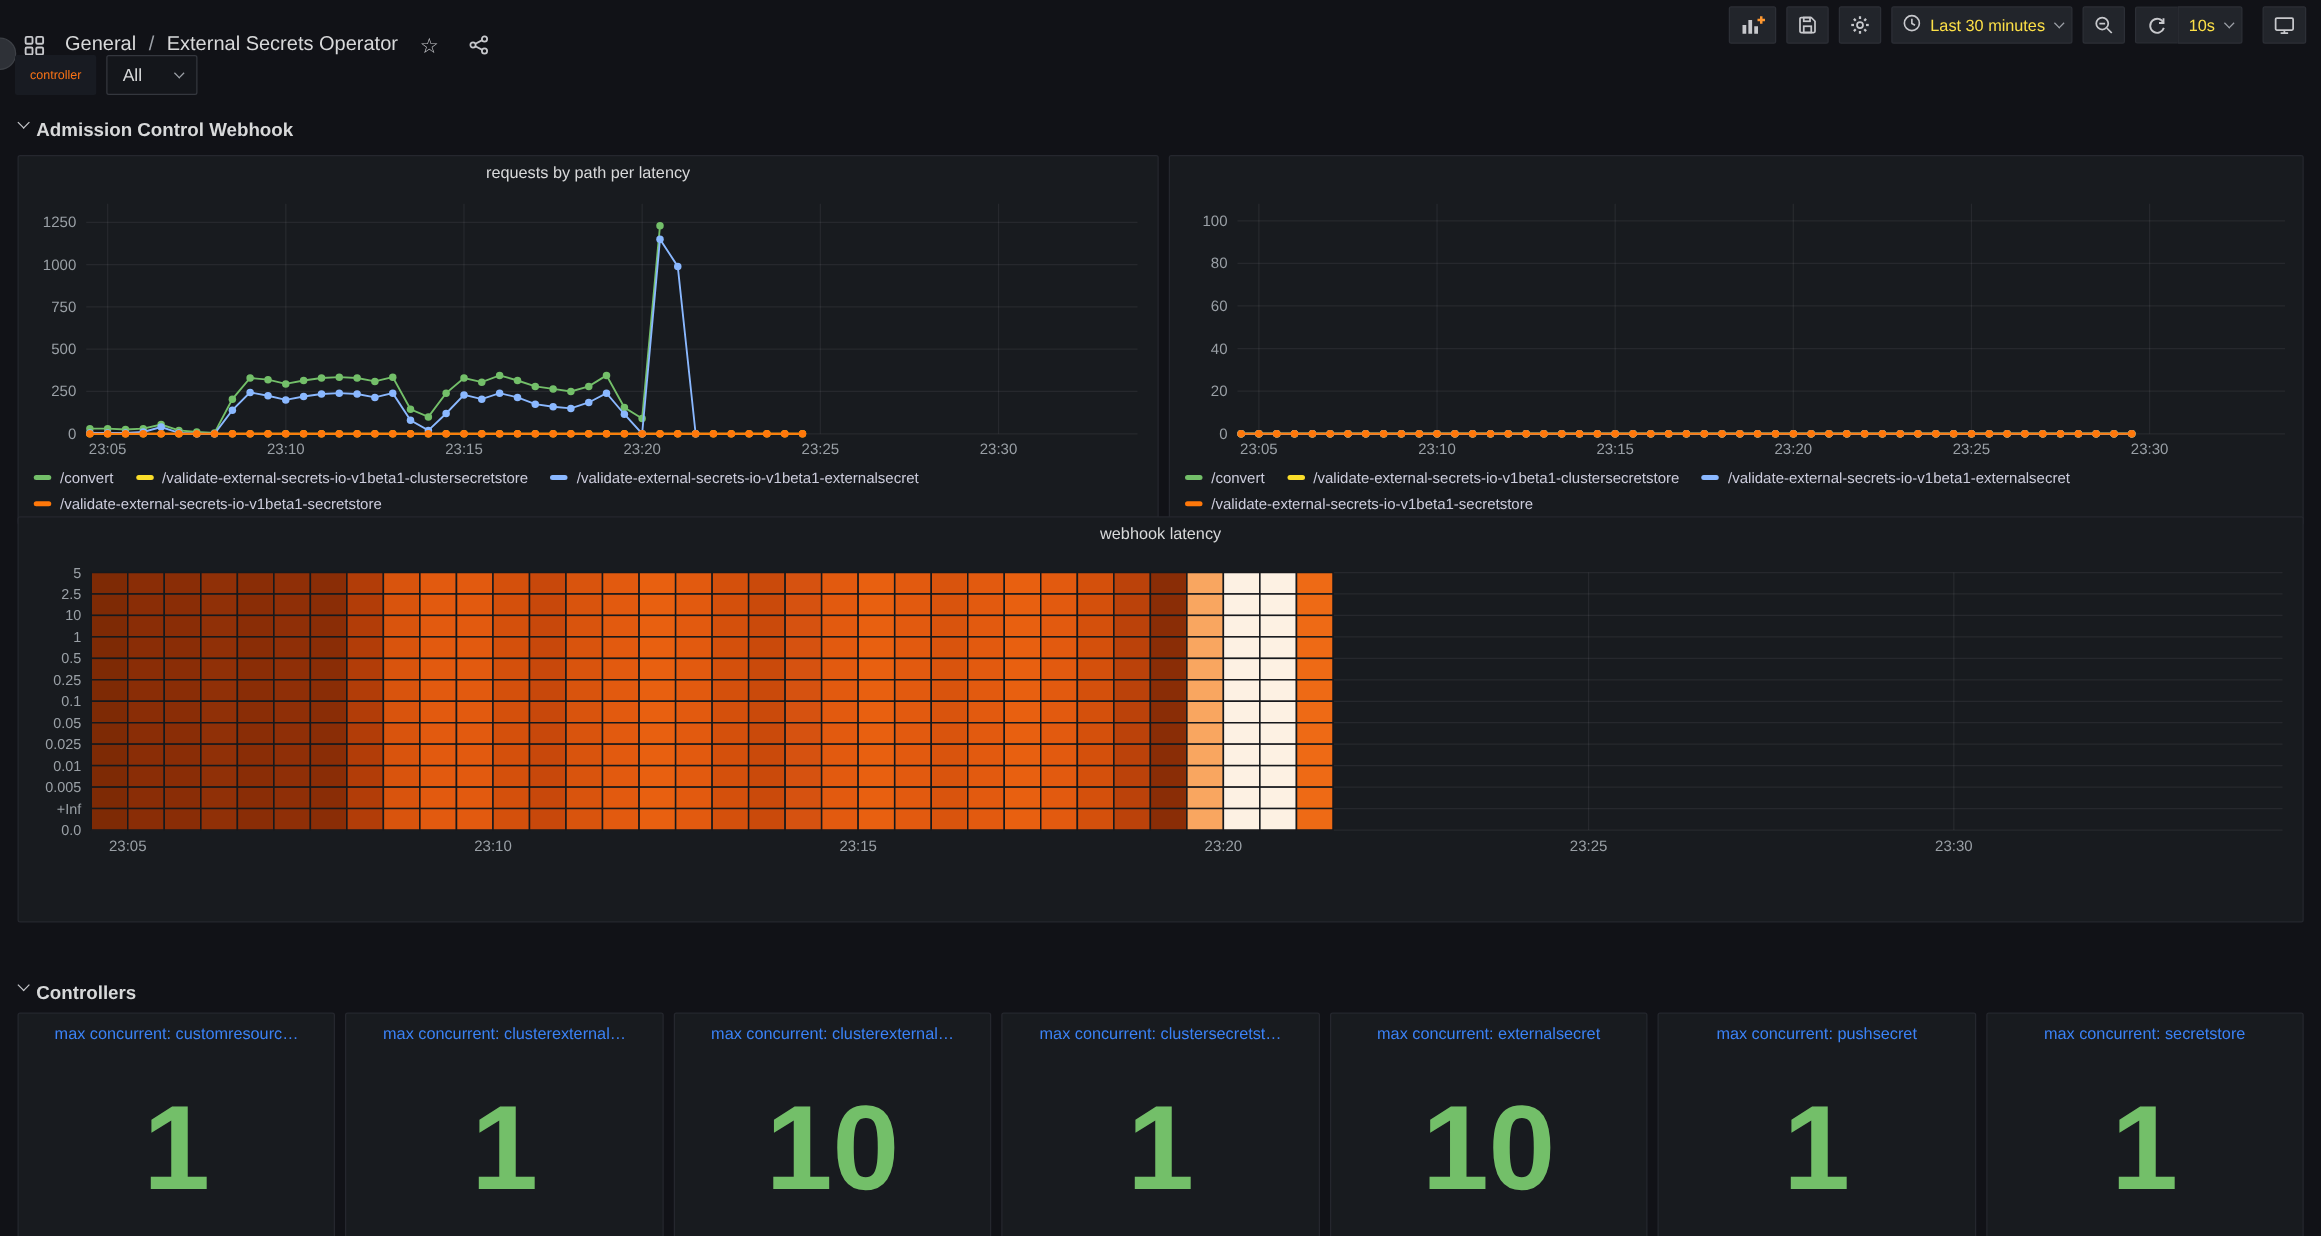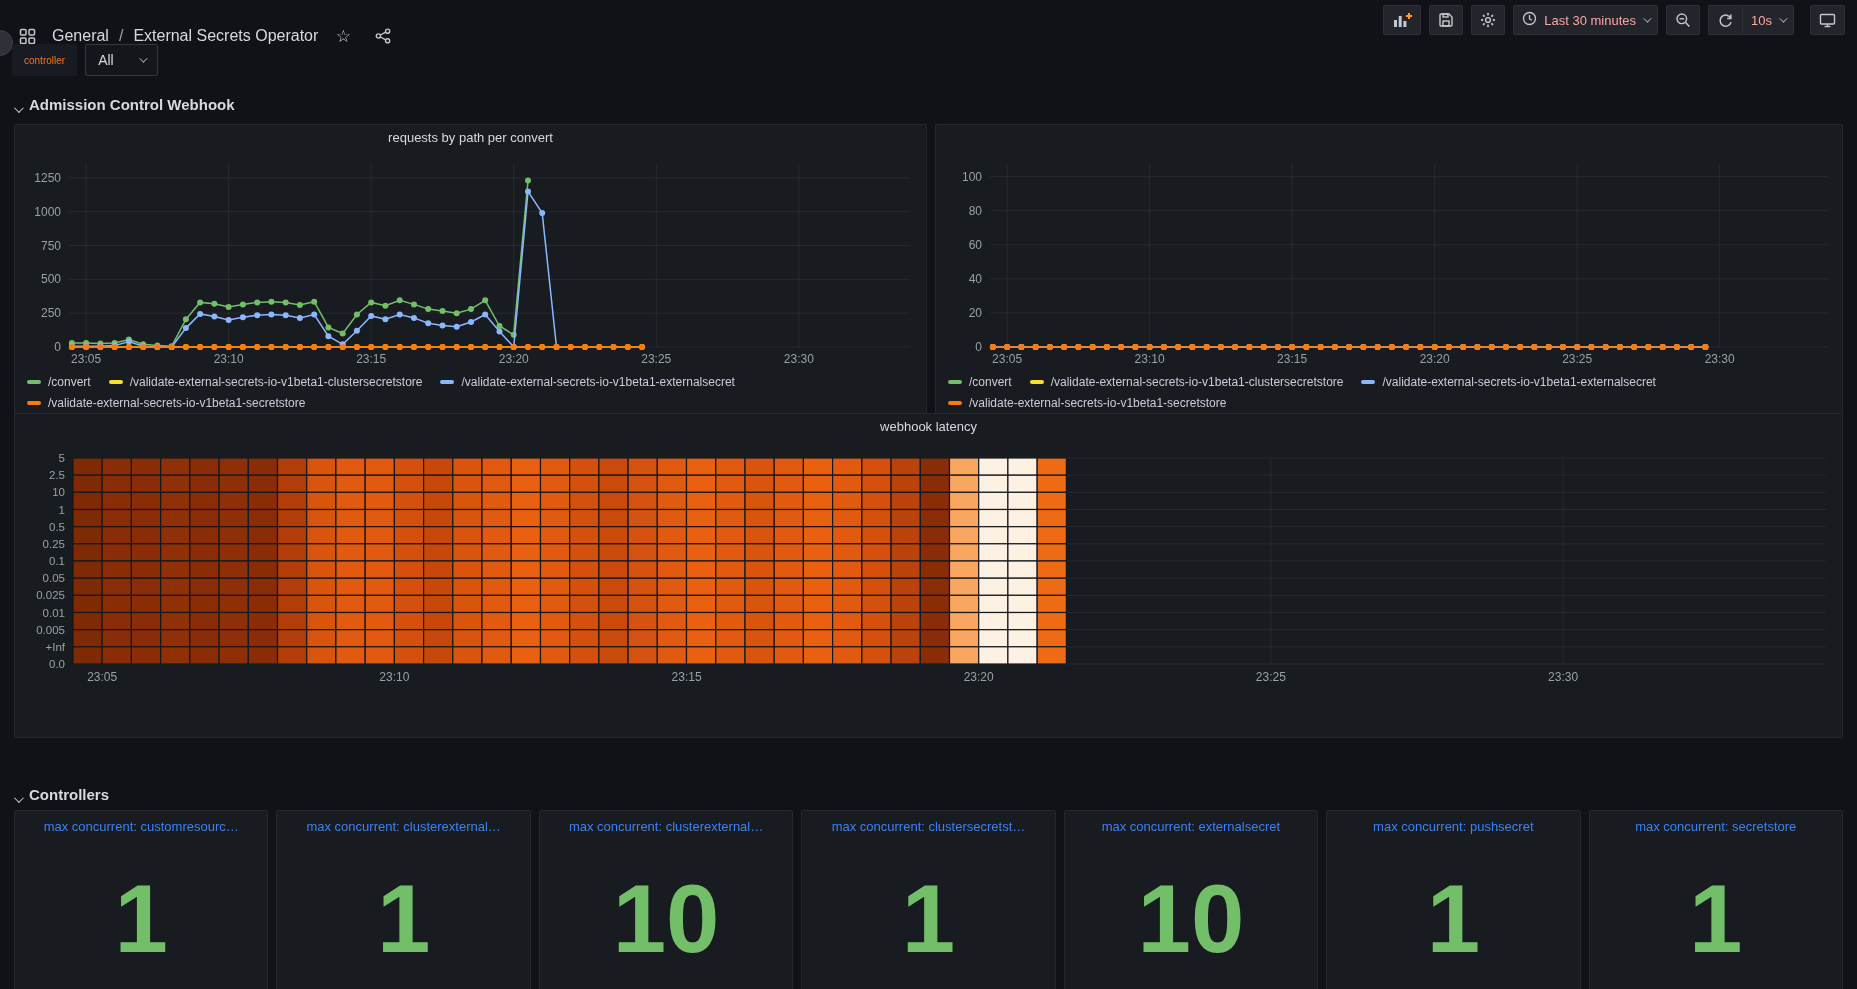--- a/index.html
+++ b/index.html
@@ -10,38 +10,38 @@
   
   .topnav { position:absolute; top:0; left:0; width:100%; height:40px;
     display:flex; align-items:center; justify-content:space-between; padding:0 12px; }
   .crumbs { display:flex; align-items:center; gap:10px; font-size:16px;margin-top:32px; }
   .crumb-sep { color:#9da1a8; }
   .icon-btn { display:flex; align-items:center; justify-content:center;
     width:30px; height:30px; border-radius:2px; cursor:pointer; color:#c7c8cc; }
   .toolbar { display:flex; align-items:center; gap:8px; }
   .tool-btn { background:#22252b; border:1px solid #2c2f36; border-radius:2px;
     height:30px; min-width:34px; display:flex; align-items:center; justify-content:center;
-    gap:7px; padding:0 8px; color:#fca5a5; font-size:13px; cursor:pointer; }
+    gap:7px; padding:0 8px; color:#fde047; font-size:13px; cursor:pointer; }
   .tool-group { display:flex; }
   .tool-group .tool-btn:first-child { border-top-right-radius:0; border-bottom-right-radius:0; border-right:none; }
   .tool-group .tool-btn:last-child { border-top-left-radius:0; border-bottom-left-radius:0; }
   .caret { width:6px; height:6px; border-right:1.4px solid #9da1a8; border-bottom:1.4px solid #9da1a8;
     transform:rotate(45deg) translateY(-2px); display:inline-block; }
 
   
   .varbar { position:absolute; top:44px; left:12px; display:flex; gap:8px; }
   .var-chip { background:#181b22; border-radius:2px; height:32px; display:flex; align-items:center;
     padding:0 12px; color:#f97316; font-weight:400; font-size:10px; cursor:pointer; }
   .var-select { background:#14161b; border:1px solid #34373e; border-radius:2px; height:32px;
     display:flex; align-items:center; gap:25px; padding:0 12px; font-size:14px; color:#d8d9da; cursor:pointer; }
   .drawer-handle { position:absolute; left:-13px; top:30px; width:26px; height:26px; border-radius:50%;
     background:#2e3137; border:1px solid #3d4046; cursor:pointer; }
 
   
-  .section-hdr { position:absolute; left:14px; display:flex; align-items:flex-end; gap:8px;
+  .section-hdr { position:absolute; left:14px; display:flex; align-items:flex-start; gap:8px;
     font-size:15px; font-weight:700; color:#d8d9da; cursor:pointer; }
   .chev { width:7px; height:7px; border-right:1.6px solid #c7c8cc; border-bottom:1.6px solid #c7c8cc;
     transform:rotate(45deg) translateY(-2px); display:inline-block; }
 
   
   .panel { position:absolute; background:#181b1f; border:1px solid #25272e; border-radius:2px; }
   .panel-title { position:absolute; top:5px; left:0; width:100%; text-align:center;
     font-size:13px; font-weight:500; color:#d8d9da; cursor:pointer; }
   .legend { position:absolute; left:12px; right:6px; font-size:12px; color:#ccccdc; }
   .legend-row { display:flex; gap:18px; height:21px; align-items:center; }
@@ -175,21 +175,21 @@
       <span class="caret"></span>
     </div>
   </div>
 
   <div class="section-hdr" style="top:96px;">
     <span class="chev"></span>
     <span>Admission Control Webhook</span>
   </div>
 
   <div class="panel" style="left:14px; top:124px; width:913px; height:296px;">
-    <div class="panel-title">requests by path per convert</div>
+    <div class="panel-title">requests by path per latency</div>
     <svg id="c0" width="895" height="216" style="position:absolute; left:8px; top:28px;">
         <line x1="46" y1="194" x2="887" y2="194" stroke="rgba(204,204,220,0.08)"></line>
         <text x="38" y="198" fill="#9aa0a6" font-size="12" text-anchor="end">0</text>
         <line x1="46" y1="160.1764705882353" x2="887" y2="160.1764705882353" stroke="rgba(204,204,220,0.08)"></line>
         <text x="38" y="164.1764705882353" fill="#9aa0a6" font-size="12" text-anchor="end">250</text>
         <line x1="46" y1="126.35294117647058" x2="887" y2="126.35294117647058" stroke="rgba(204,204,220,0.08)"></line>
         <text x="38" y="130.35294117647058" fill="#9aa0a6" font-size="12" text-anchor="end">500</text>
         <line x1="46" y1="92.52941176470587" x2="887" y2="92.52941176470587" stroke="rgba(204,204,220,0.08)"></line>
         <text x="38" y="96.52941176470587" fill="#9aa0a6" font-size="12" text-anchor="end">750</text>
         <line x1="46" y1="58.70588235294117" x2="887" y2="58.70588235294117" stroke="rgba(204,204,220,0.08)"></line>

